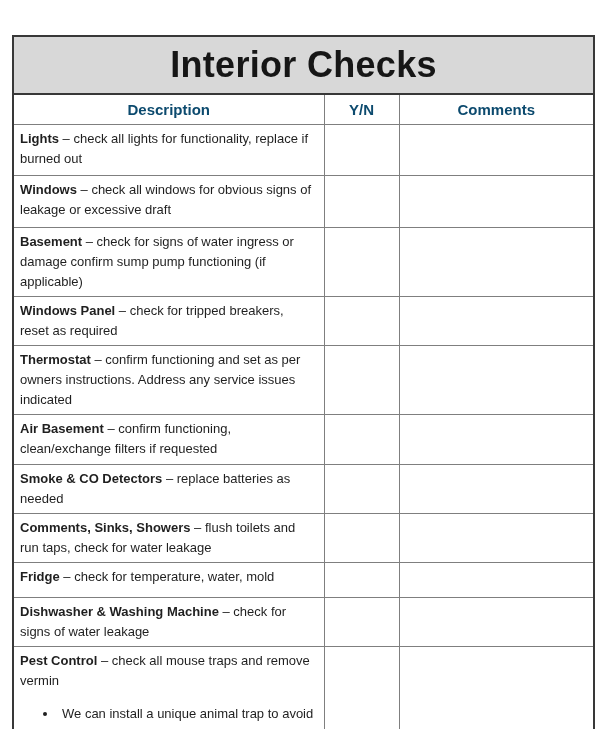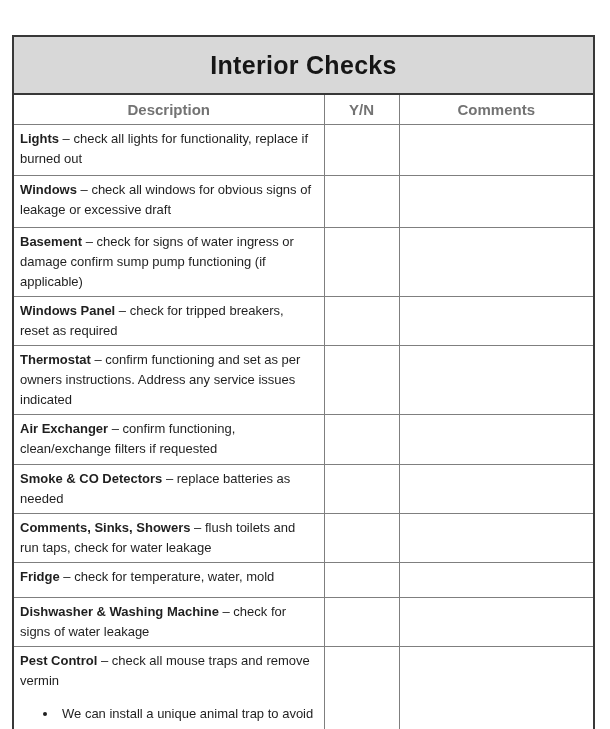--- a/index.html
+++ b/index.html
@@ -38,36 +38,36 @@
     vertical-align: top;
     padding: 0;
   }
 
   
   th.title-cell {
     background: #d8d8d8;
     height: 56px;
     text-align: center;
     vertical-align: middle;
-    font-size: 25px;
+    font-size: 36px;
     font-weight: 700;
     letter-spacing: 0.3px;
     border: 2px solid #383838;
     color: #161616;
   }
 
   
   th.col-head {
     height: 29px;
     font-size: 15px;
     font-weight: 700;
     text-align: center;
     vertical-align: middle;
     background: #ffffff;
-    color: #737373;
+    color: #0c4a6e;
   }
 
   
   td.desc {
     font-size: 13px;
     line-height: 20px;
     padding: 4px 10px 4px 6px;
     margin-top: 14px;
   }
   .term { font-weight: 700; }
@@ -135,21 +135,21 @@
         <td class="desc"><span class="term">Windows Panel</span><span> – check for tripped breakers, reset as required</span></td>
         <td></td>
         <td></td>
       </tr>
       <tr class="r4">
         <td class="desc"><span class="term">Thermostat</span><span> – confirm functioning and set as per owners instructions.  Address any service issues indicated</span></td>
         <td></td>
         <td></td>
       </tr>
       <tr class="r5">
-        <td class="desc"><span class="term">Air Exchanger</span><span> – confirm functioning, clean/exchange filters if requested</span></td>
+        <td class="desc"><span class="term">Air Basement</span><span> – confirm functioning, clean/exchange filters if requested</span></td>
         <td></td>
         <td></td>
       </tr>
       <tr class="r6">
         <td class="desc"><span class="term">Smoke &amp; CO Detectors</span><span> – replace batteries as needed</span></td>
         <td></td>
         <td></td>
       </tr>
       <tr class="r7">
         <td class="desc"><span class="term">Comments, Sinks, Showers</span><span> – flush toilets and run taps, check for water leakage</span></td>

